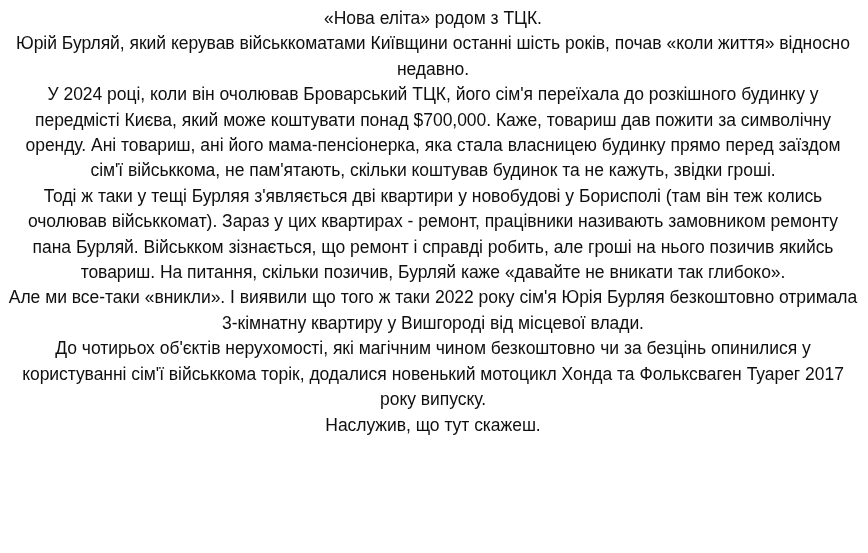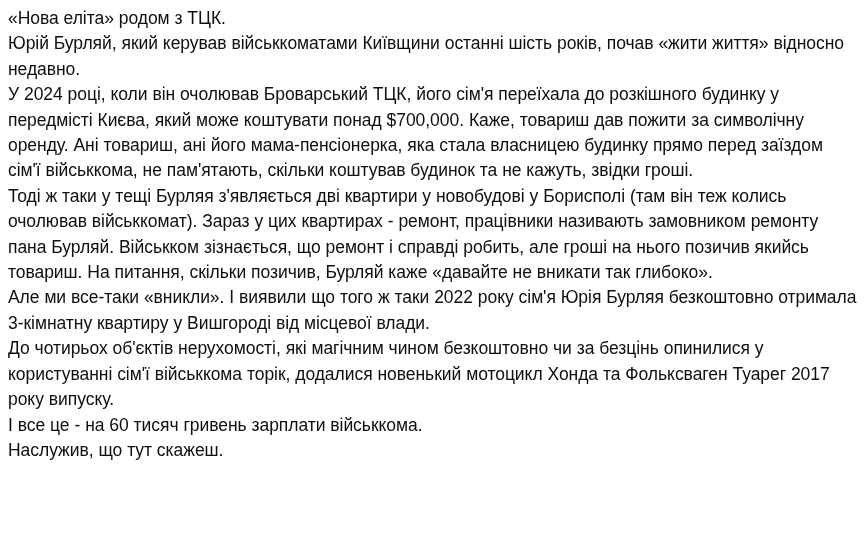--- a/index.html
+++ b/index.html
@@ -17,31 +17,30 @@
   .article {
     padding: 6px 10px 0 8px;
     box-sizing: border-box;
     width: 868px;
   }
   .para {
     font-size: 17.5px;
     line-height: 25.4px;
     margin: 0 0 0 0;
     padding: 0;
-    text-align: left;
+    text-align: center;
     letter-spacing: -0.05px;
     word-spacing: 0.1px;
     color: #0f0f0f;
   }
 </style>
 </head>
 <body>
 
 <div class="article">
   <p class="para">«Нова еліта» родом з ТЦК.</p>
-  <p class="para">Юрій Бурляй, який керував військкоматами Київщини останні шість років, почав «жити життя» відносно недавно.</p>
+  <p class="para">Юрій Бурляй, який керував військкоматами Київщини останні шість років, почав «коли життя» відносно недавно.</p>
   <p class="para">У 2024 році, коли він очолював Броварський ТЦК, його сім'я переїхала до розкішного будинку у передмісті Києва, який може коштувати понад $700,000. Каже, товариш дав пожити за символічну оренду. Ані товариш, ані його мама-пенсіонерка, яка стала власницею будинку прямо перед заїздом сім'ї військкома, не пам'ятають, скільки коштував будинок та не кажуть, звідки гроші.</p>
   <p class="para">Тоді ж таки у тещі Бурляя з'являється дві квартири у новобудові у Борисполі (там він теж колись очолював військкомат). Зараз у цих квартирах - ремонт, працівники називають замовником ремонту пана Бурляй. Військком зізнається, що ремонт і справді робить, але гроші на нього позичив якийсь товариш. На питання, скільки позичив, Бурляй каже «давайте не вникати так глибоко».</p>
   <p class="para">Але ми все-таки «вникли». І виявили що того ж таки 2022 року сім'я Юрія Бурляя безкоштовно отримала 3-кімнатну квартиру у Вишгороді від місцевої влади.</p>
   <p class="para">До чотирьох об'єктів нерухомості, які магічним чином безкоштовно чи за безцінь опинилися у користуванні сім'ї військкома торік, додалися новенький мотоцикл Хонда та Фольксваген Туарег 2017 року випуску.</p>
-  <p class="para">І все це - на 60 тисяч гривень зарплати військкома.</p>
   <p class="para">Наслужив, що тут скажеш.</p>
 </div>
 
 </body></html>

